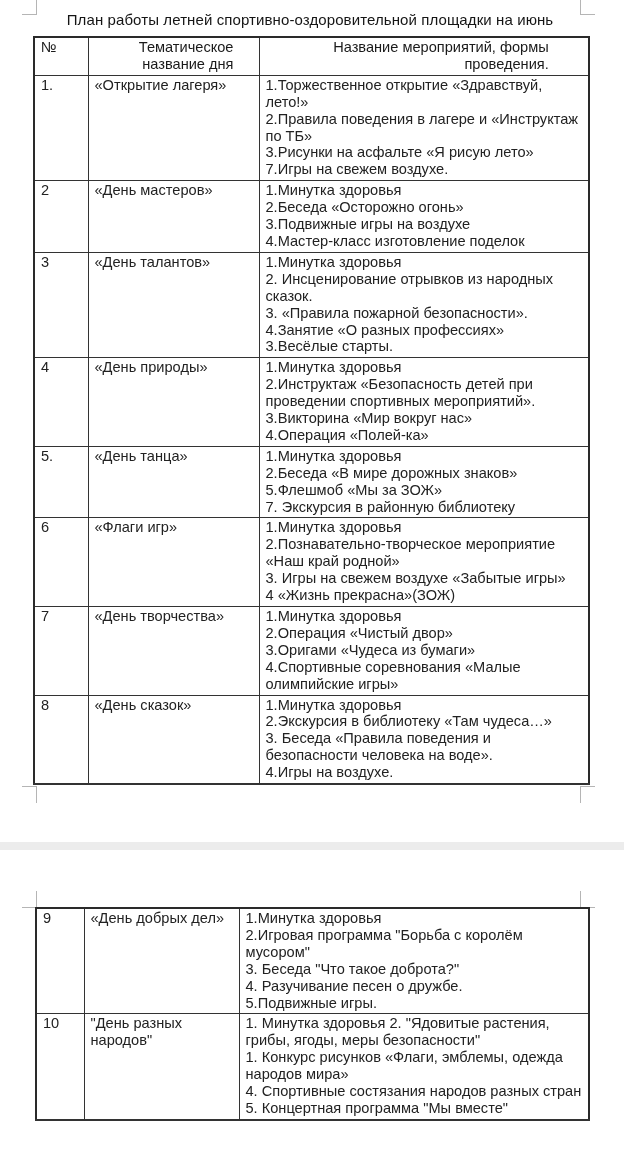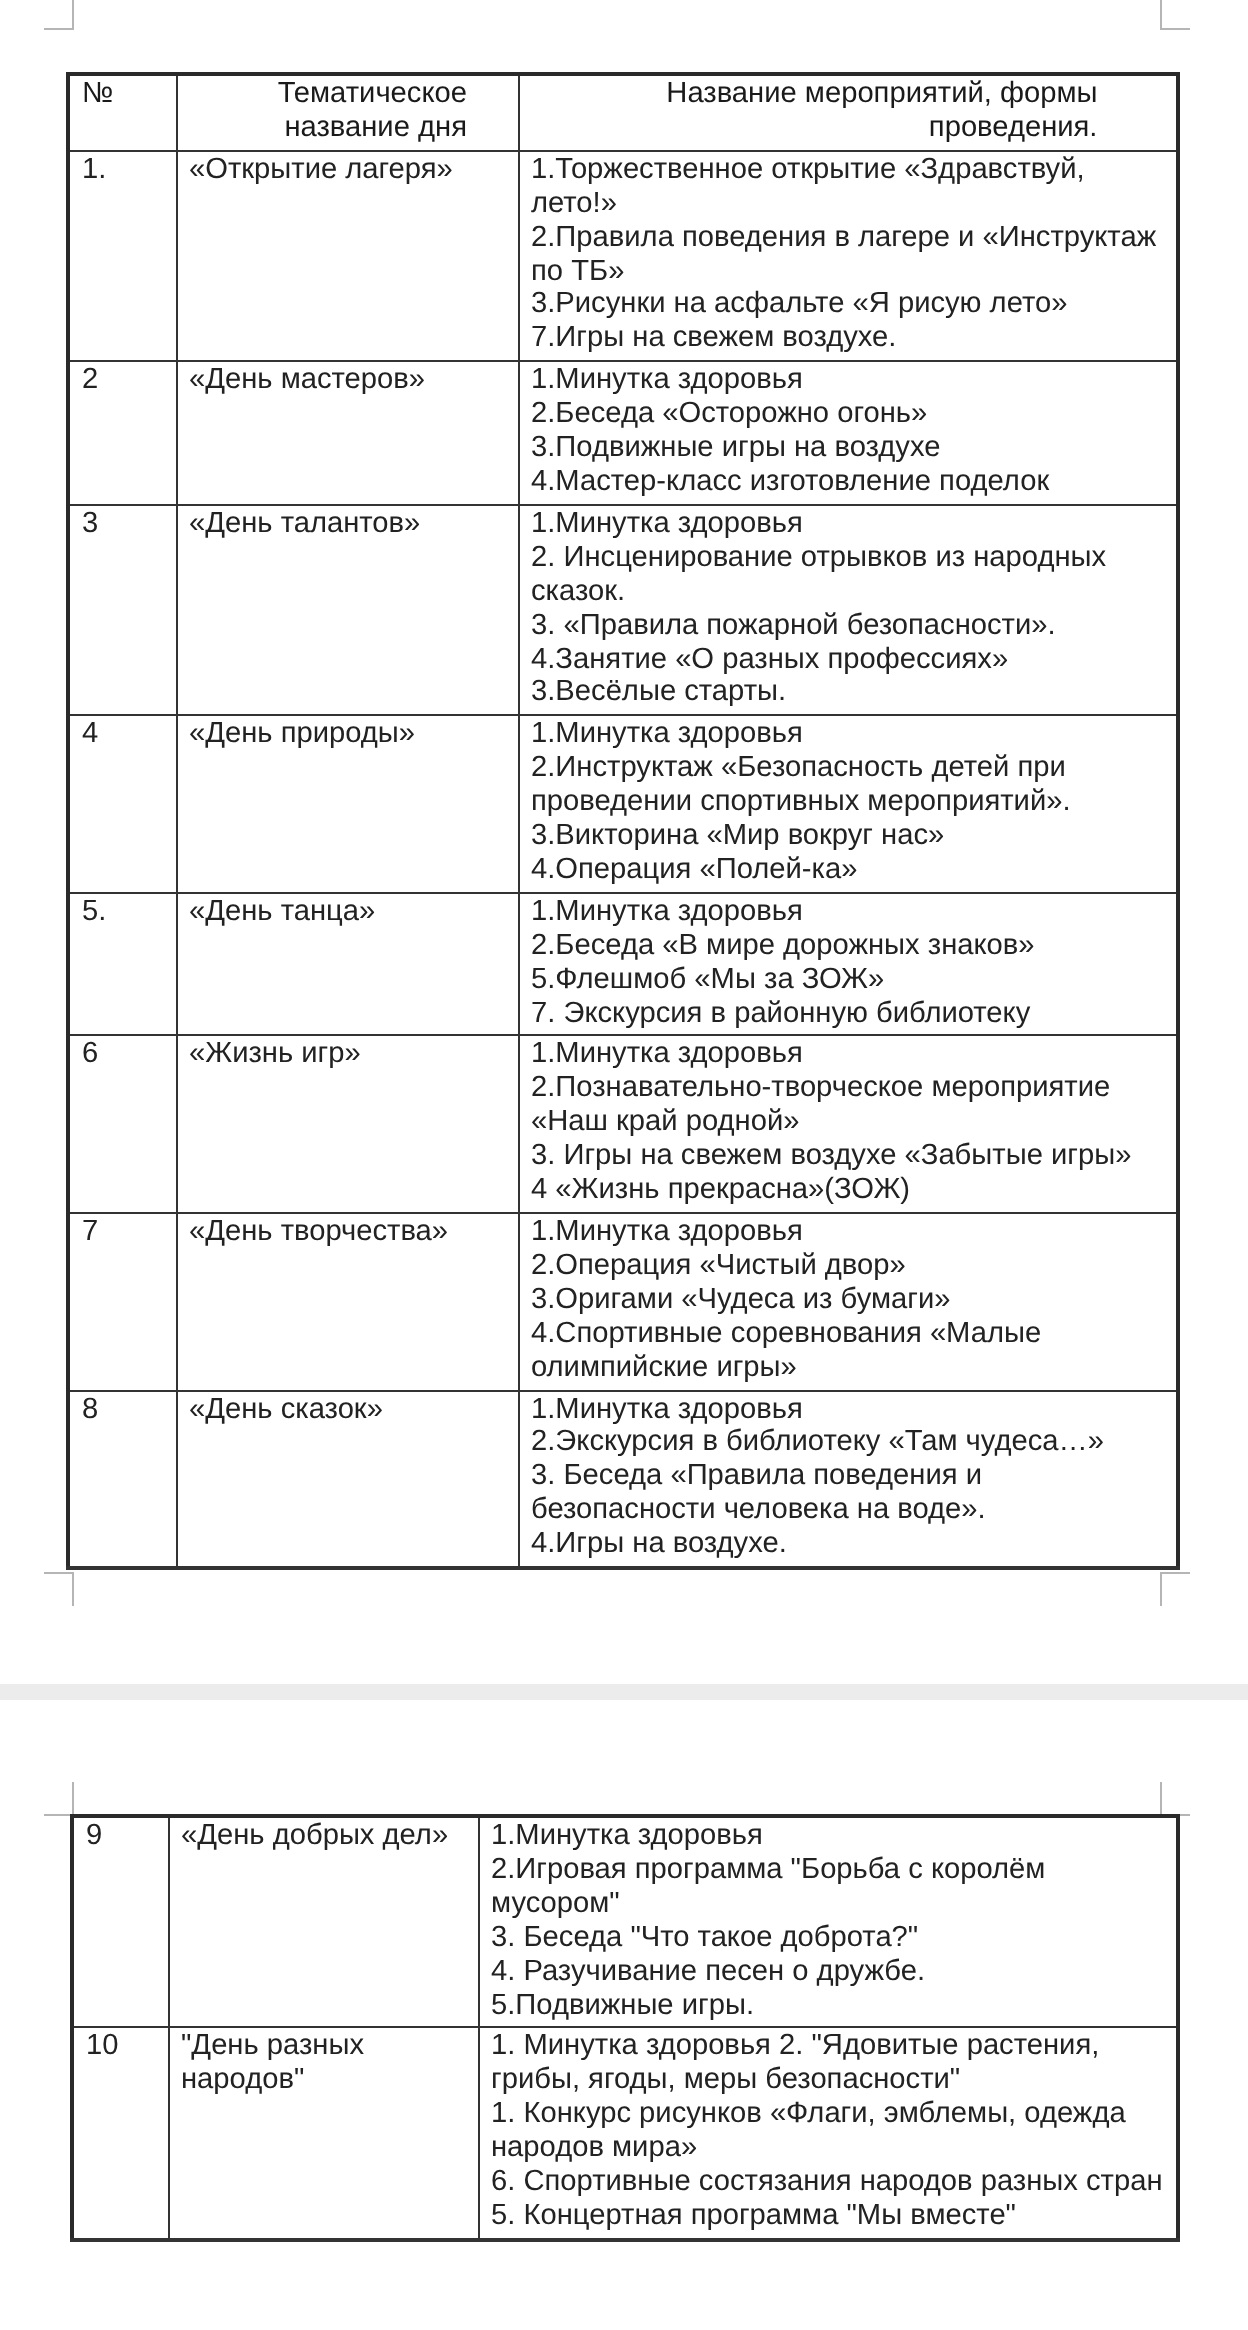--- a/index.html
+++ b/index.html
@@ -48,20 +48,21 @@
 </head>
 <body>
 
 <div class="canvas">
 
   <div class="mark m-tl" style="left:22px;top:0px;"></div>
   <div class="mark m-tr" style="left:580px;top:0px;"></div>
   <div class="mark m-bl" style="left:22px;top:786px;height:16px;"></div>
   <div class="mark m-br" style="left:580px;top:786px;height:16px;"></div>
 
+  <div class="page-title">План работы летней спортивно-оздоровительной площадки на июнь</div>
 
   <table class="plan t1">
     <colgroup>
         <col style="width:54px">
         <col style="width:171px">
         <col style="width:330px">
       </colgroup>
     <thead>
       <tr>
         <th style="text-align:left;padding-left:6px;">№</th>
@@ -120,21 +121,21 @@
         <td>«День танца»</td>
         <td>
           <div class="ev">1.Минутка здоровья</div>
           <div class="ev">2.Беседа «В мире дорожных знаков»</div>
           <div class="ev">5.Флешмоб «Мы за ЗОЖ»</div>
           <div class="ev">7. Экскурсия в районную библиотеку</div>
         </td>
       </tr>
       <tr>
         <td>6</td>
-        <td>«Жизнь игр»</td>
+        <td>«Флаги игр»</td>
         <td>
           <div class="ev">1.Минутка здоровья</div>
           <div class="ev">2.Познавательно-творческое мероприятие «Наш край родной»</div>
           <div class="ev">3. Игры на свежем воздухе «Забытые игры»</div>
           <div class="ev">4 «Жизнь прекрасна»(ЗОЖ)</div>
         </td>
       </tr>
       <tr>
         <td>7</td>
         <td>«День творчества»</td>
@@ -180,20 +181,20 @@
           <div class="ev">4. Разучивание песен о дружбе.</div>
           <div class="ev">5.Подвижные игры.</div>
         </td>
       </tr>
       <tr>
         <td>10</td>
         <td>"День разных народов"</td>
         <td>
           <div class="ev">1. Минутка здоровья 2. "Ядовитые растения, грибы, ягоды, меры безопасности"</div>
           <div class="ev">1. Конкурс рисунков «Флаги, эмблемы, одежда народов мира»</div>
-          <div class="ev">6. Спортивные состязания народов разных стран</div>
+          <div class="ev">4. Спортивные состязания народов разных стран</div>
           <div class="ev">5. Концертная программа "Мы вместе"</div>
         </td>
       </tr>
     </tbody>
   </table>
 
 </div>
 
 </body></html>

